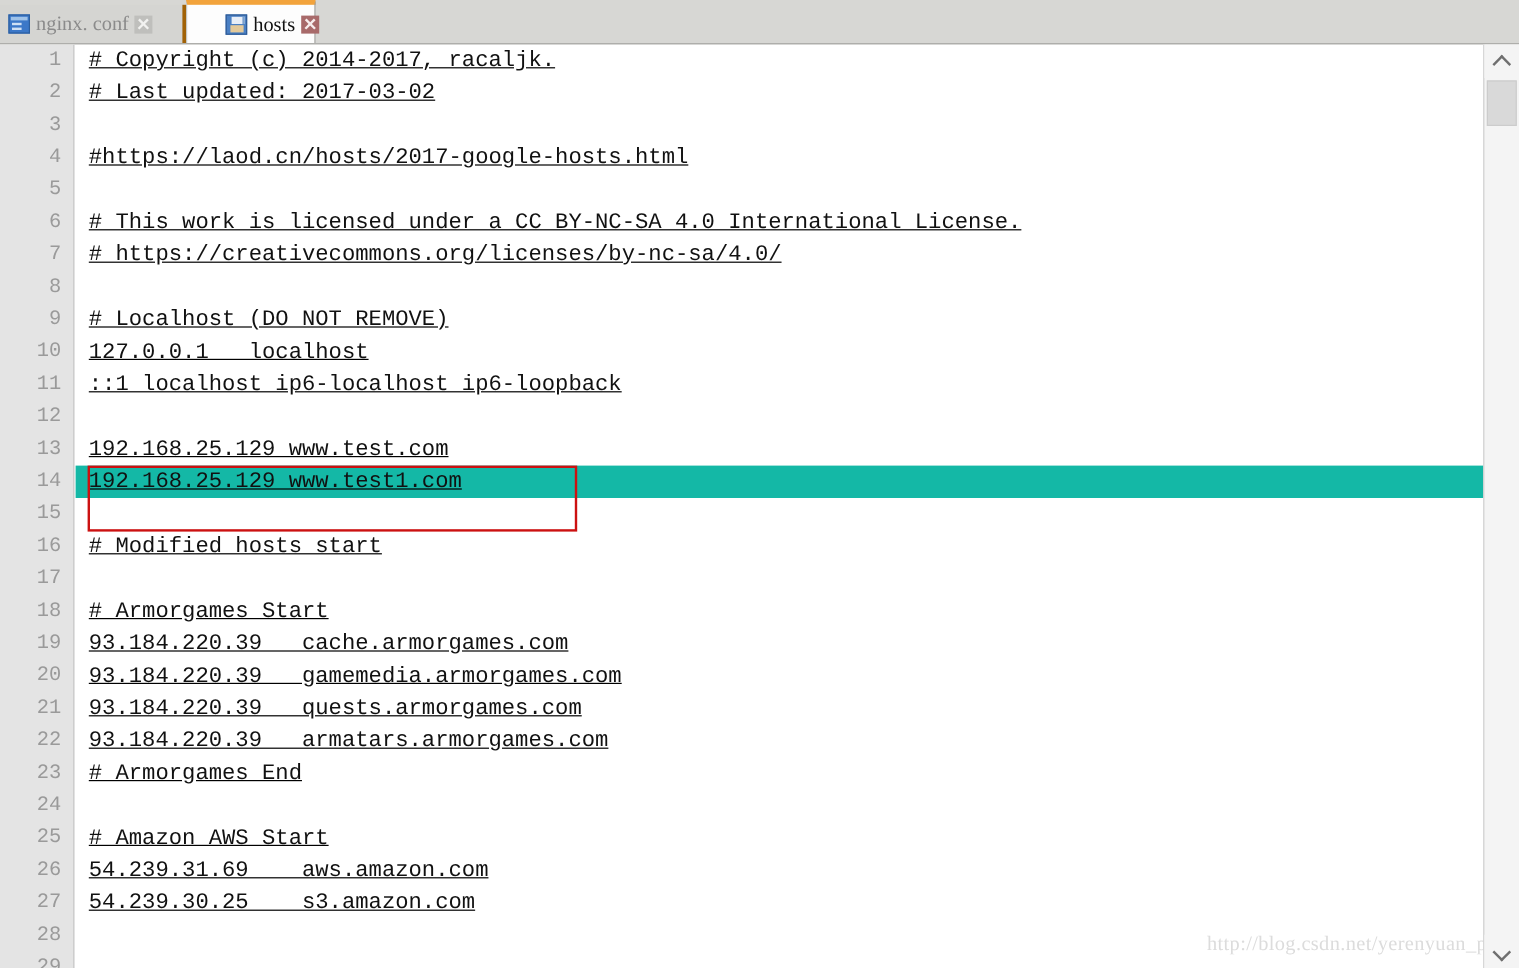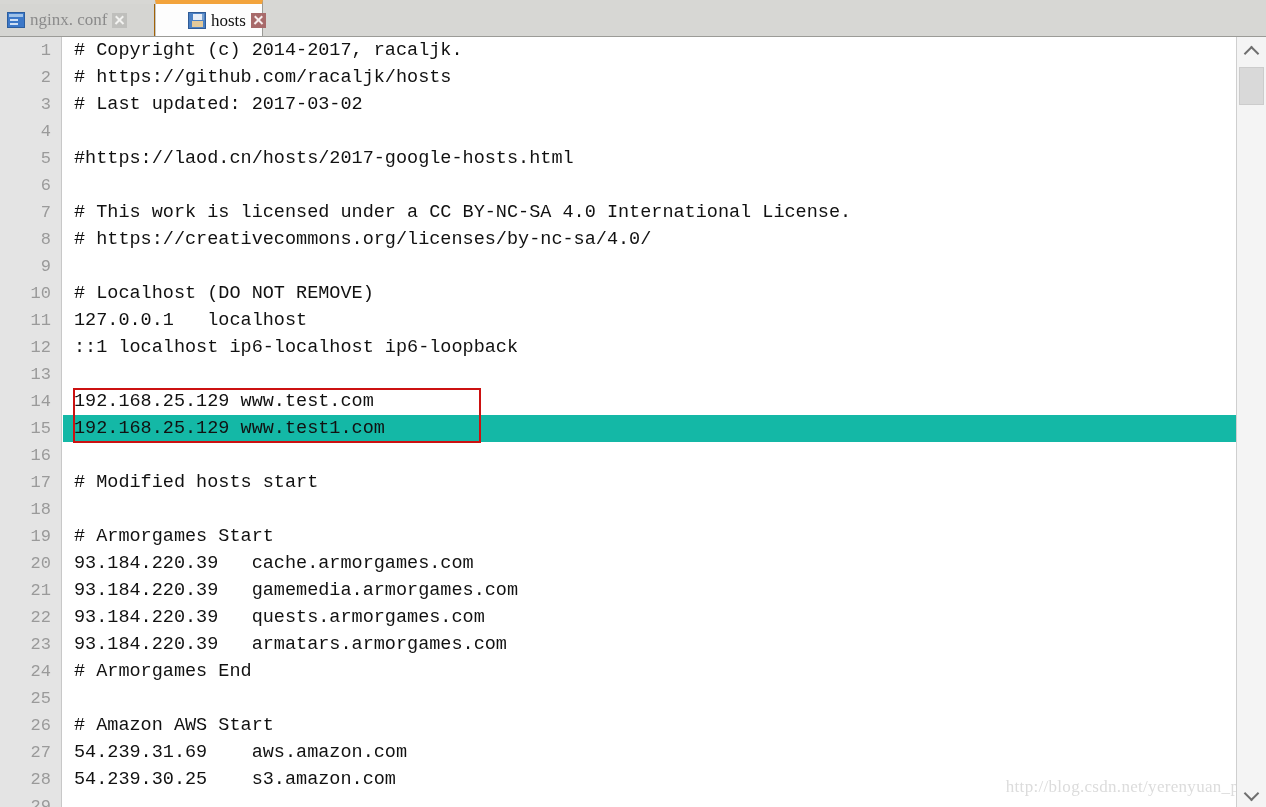--- a/index.html
+++ b/index.html
@@ -33,21 +33,21 @@
     padding: 0 6px 0 7px;
     font-family: "Liberation Serif", serif;
     font-size: 17px;
     white-space: nowrap;
   }
   .tab.inactive {
     left: 0;
     width: 155px;
     background: #d5d5d2;
     color: #8b8b8b;
-    border-right: 1px solid #a16207;
+    border-right: 3px solid #a16207;
   }
   .tab.active {
     left: 155px;
     width: 108px;
     top: 0px;
     height: 36px;
     background: #fdfdfd;
     color: #121212;
     border-top: 4px solid #f2a33c;
     border-left: 1px solid #c6c6c2;
@@ -147,20 +147,21 @@
     height: 770px;
     background: #e4e4e4;
     border-right: 1px solid #c8c8c8;
     box-sizing: border-box;
   }
   #code {
     position: absolute;
     left: 63px; top: 0;
     right: 0;
     height: 689px;
+    text-decoration: underline;
   }
   .line {
     height: 27px;
     line-height: 27px;
     position: relative;
     font-family: "Liberation Mono", "DejaVu Sans Mono", monospace;
     font-size: 18.5px;
     white-space: pre;
   }
   #gutter .line {
@@ -306,21 +307,20 @@
       <div class="line">24</div>
       <div class="line">25</div>
       <div class="line">26</div>
       <div class="line">27</div>
       <div class="line">28</div>
       <div class="line">29</div>
     </div>
 
   <div id="code">
       <div class="line"># Copyright (c) 2014-2017, racaljk.</div>
-      <div class="line"># https://github.com/racaljk/hosts</div>
       <div class="line"># Last updated: 2017-03-02</div>
       <div class="line"></div>
       <div class="line">#https://laod.cn/hosts/2017-google-hosts.html</div>
       <div class="line"></div>
       <div class="line"># This work is licensed under a CC BY-NC-SA 4.0 International License.</div>
       <div class="line"># https://creativecommons.org/licenses/by-nc-sa/4.0/</div>
       <div class="line"></div>
       <div class="line"># Localhost (DO NOT REMOVE)</div>
       <div class="line">127.0.0.1   localhost</div>
       <div class="line">::1 localhost ip6-localhost ip6-loopback</div>

